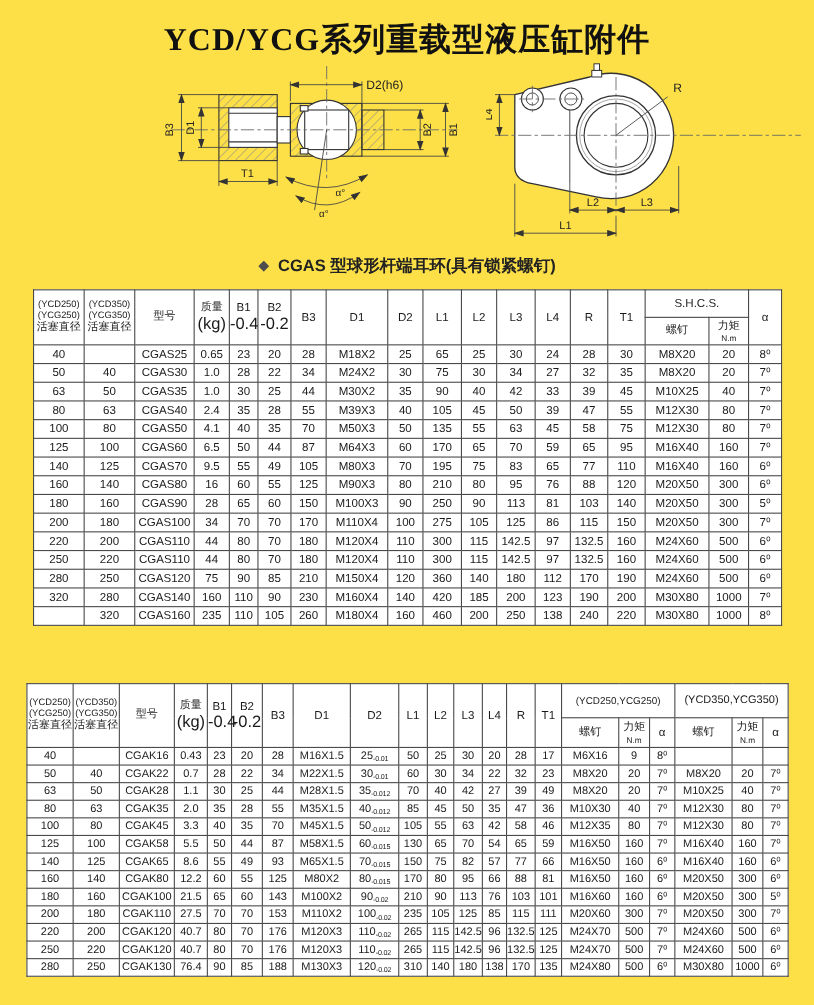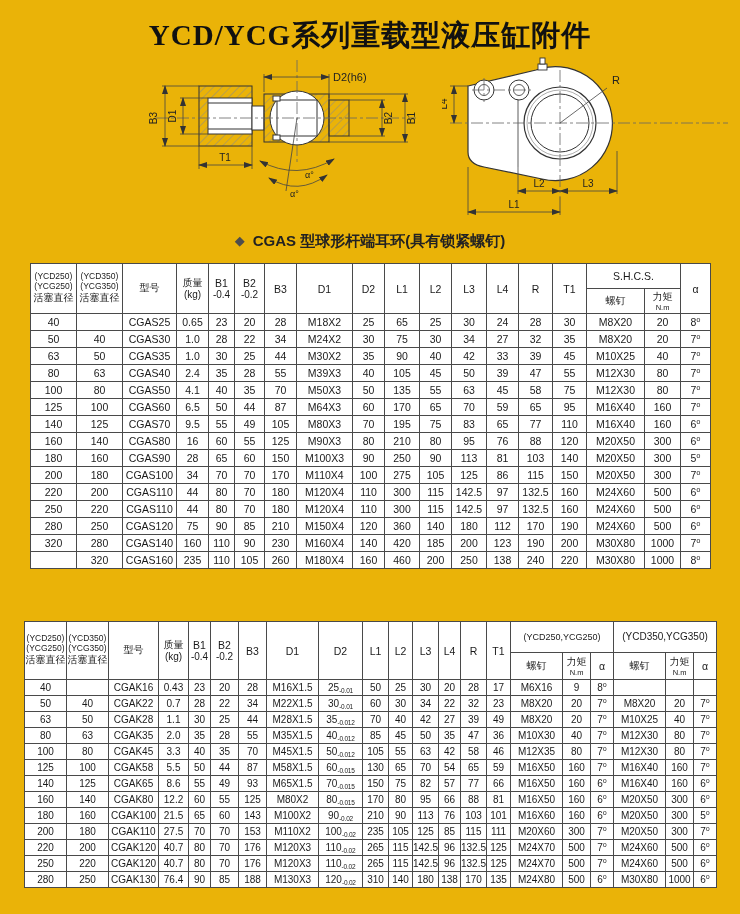--- a/index.html
+++ b/index.html
@@ -1,16 +1,16 @@
 <!DOCTYPE html>
 <html><head>
 <meta charset="utf-8">
 <style>
   html,body{margin:0;padding:0;background:#e8e8e8;}
-  .page{position:relative;width:740px;height:914px;background:#eab308;margin:0 auto;
+  .page{position:relative;width:740px;height:914px;background:#fde047;margin:0 auto;
         font-family:"Liberation Sans","DejaVu Sans",sans-serif;color:#1a1a1a;overflow:hidden;}
   .title{position:absolute;top:16px;left:0;width:100%;text-align:center;
          font-family:"Liberation Serif","DejaVu Serif",serif;
          font-size:29px;font-weight:bold;letter-spacing:1px;color:#111;}
   .diagrams{position:absolute;top:56px;left:142px;display:flex;align-items:flex-start;}
   .sec-head{position:absolute;left:0;width:100%;text-align:center;font-size:15px;font-weight:bold;color:#222;}
   .sec-head .dia{color:#4d4d4d;font-size:13px;margin-right:8px;vertical-align:1px;}
   #sec1{top:232px;}
   #sec2{top:585px;}
 
@@ -24,21 +24,21 @@
   .t1{width:680px;}
   .t2{width:692px;}
   .t1 td{height:16px;font-size:10.5px;}
   .t2 td{height:15px;font-size:10px;}
   .t1 thead tr th{height:24px;}
   .t2 thead tr:first-child th{height:30px;}
   .t2 thead tr:last-child th{height:26px;}
   .hs{display:block;font-size:8.5px;line-height:1.15;}   
   .hc{display:block;font-size:10px;line-height:1.25;}    
   .hl{display:block;font-size:10.5px;line-height:1.2;}   
-  .hs2{display:block;font-size:10px;line-height:1.1;}     
+  .hs2{display:block;font-size:15px;line-height:1.1;}     
   .ht{display:block;font-size:7.5px;line-height:1;}      
   .one{font-size:10.5px;}
 
   svg text{font-family:"Liberation Sans","DejaVu Sans",sans-serif;fill:#222;}
 </style>
 </head>
 <body>
 
 <div class="page">
 

